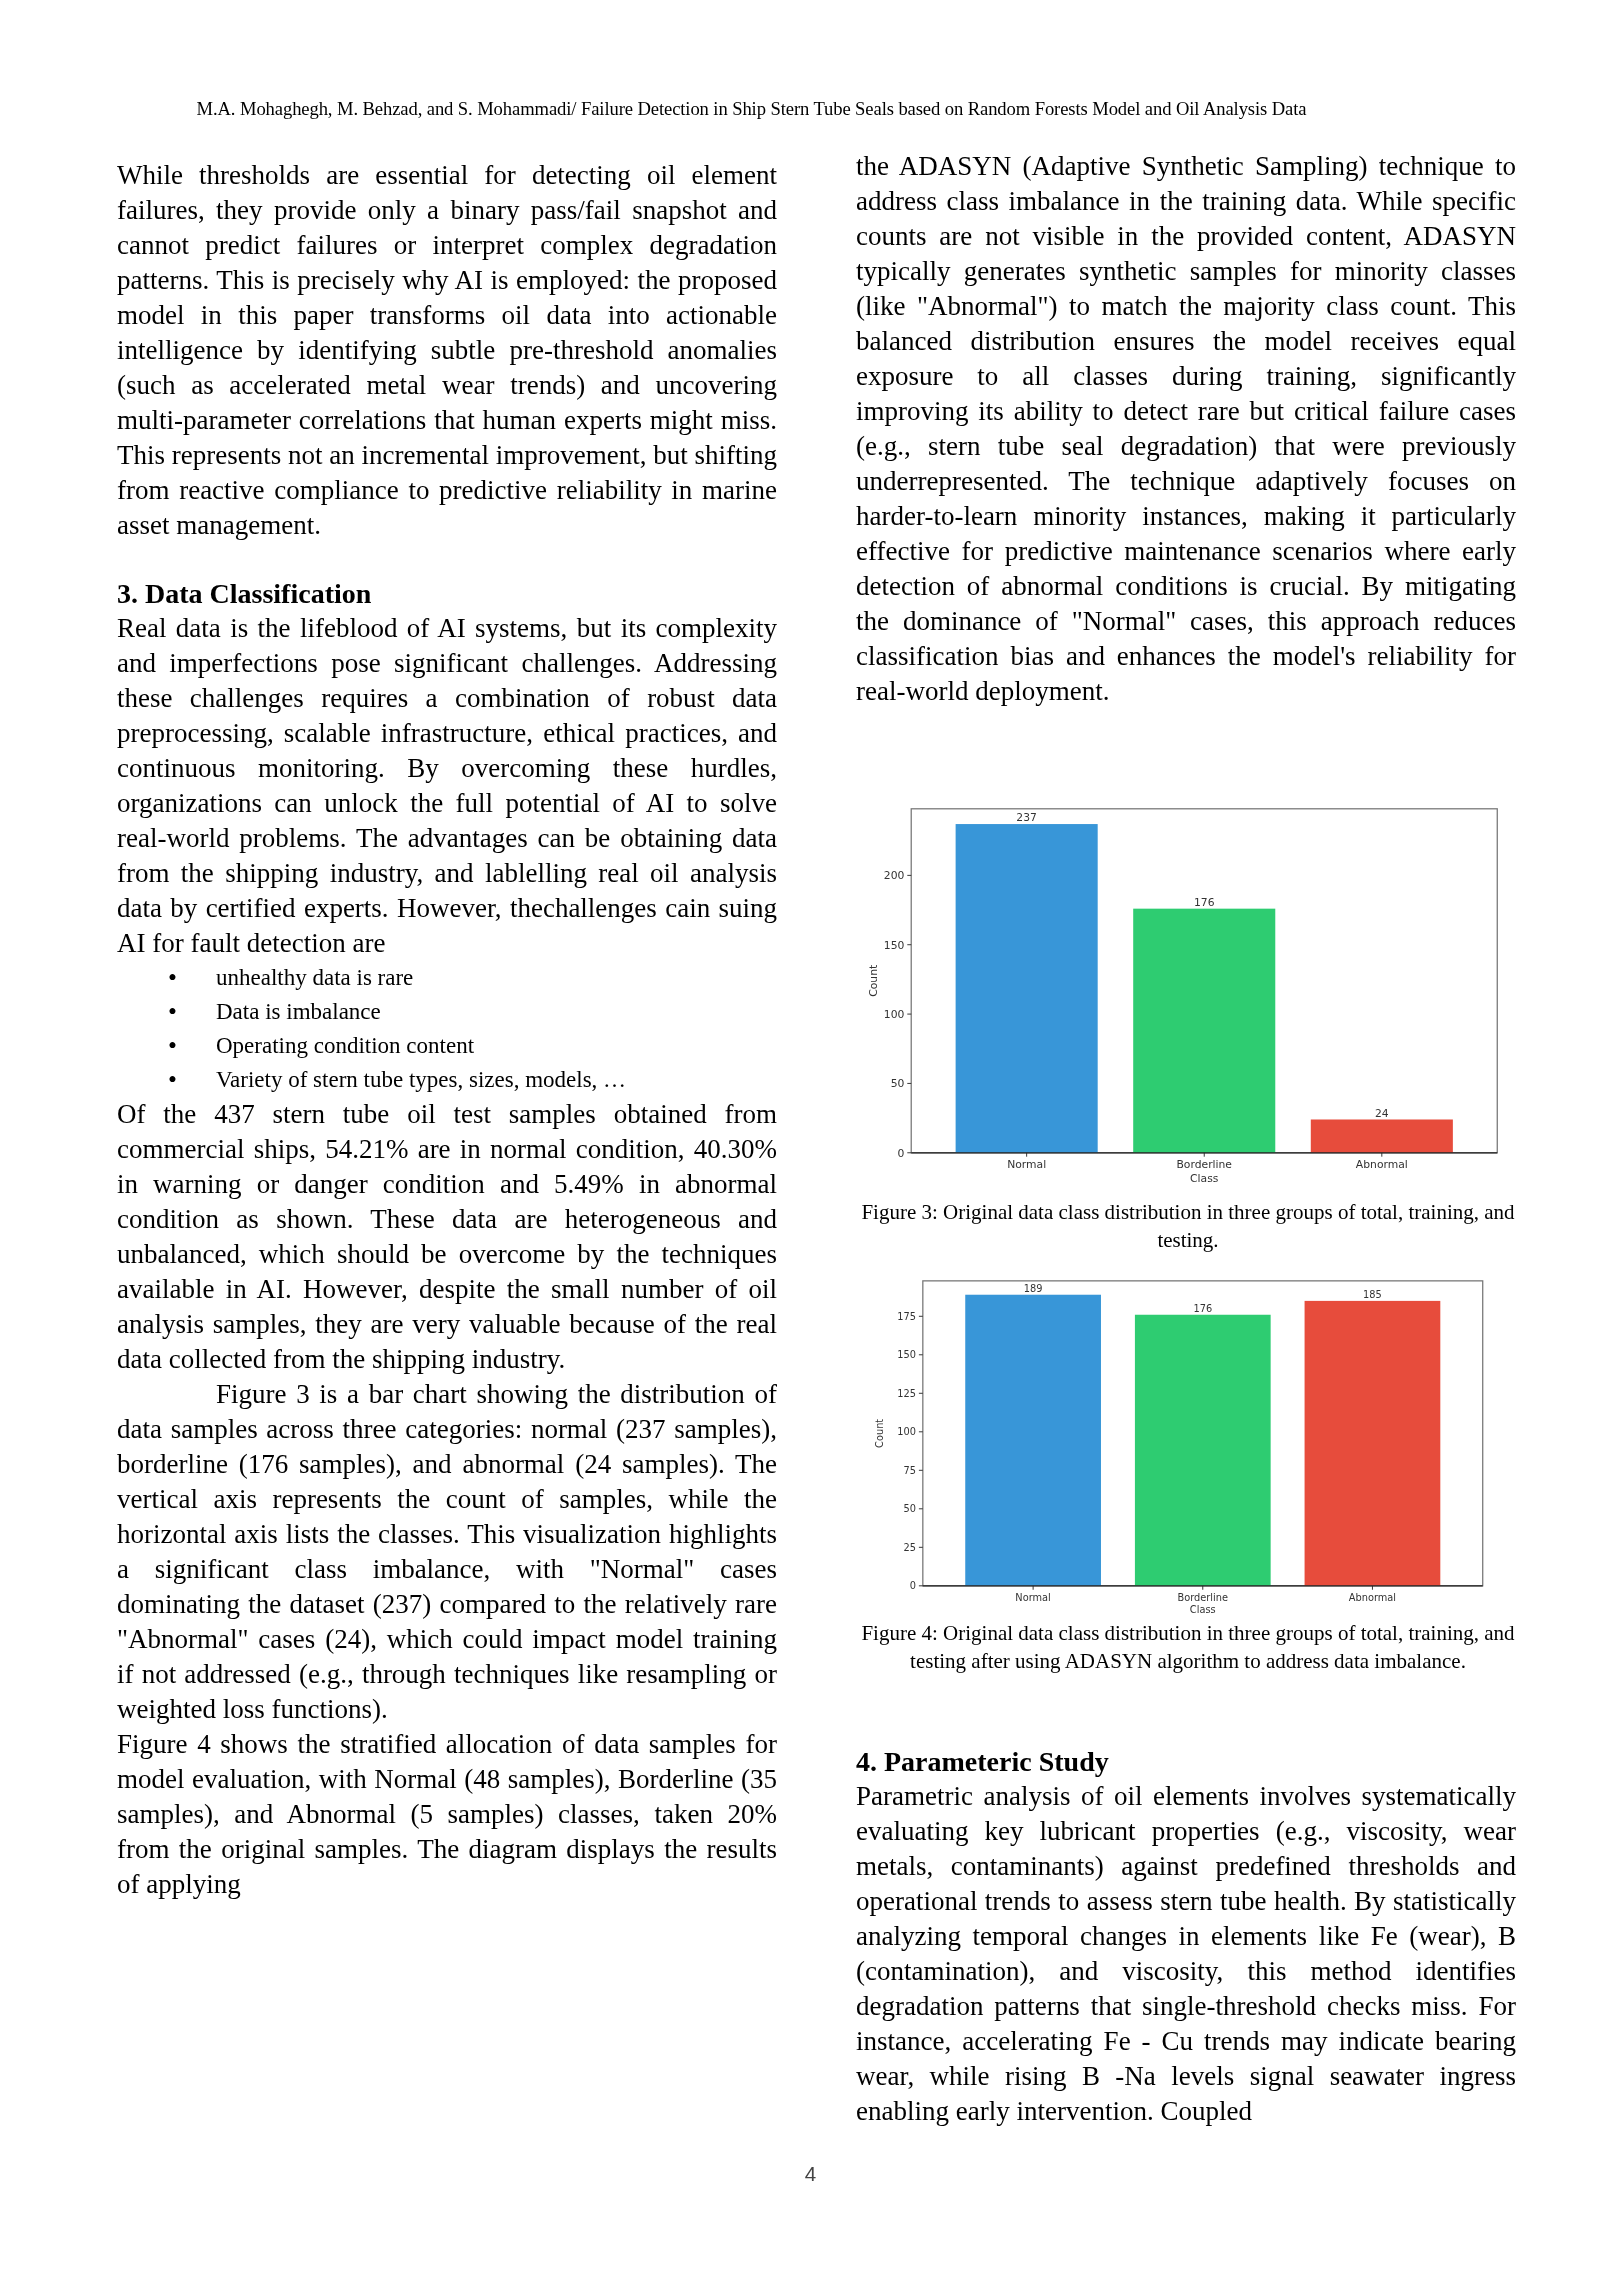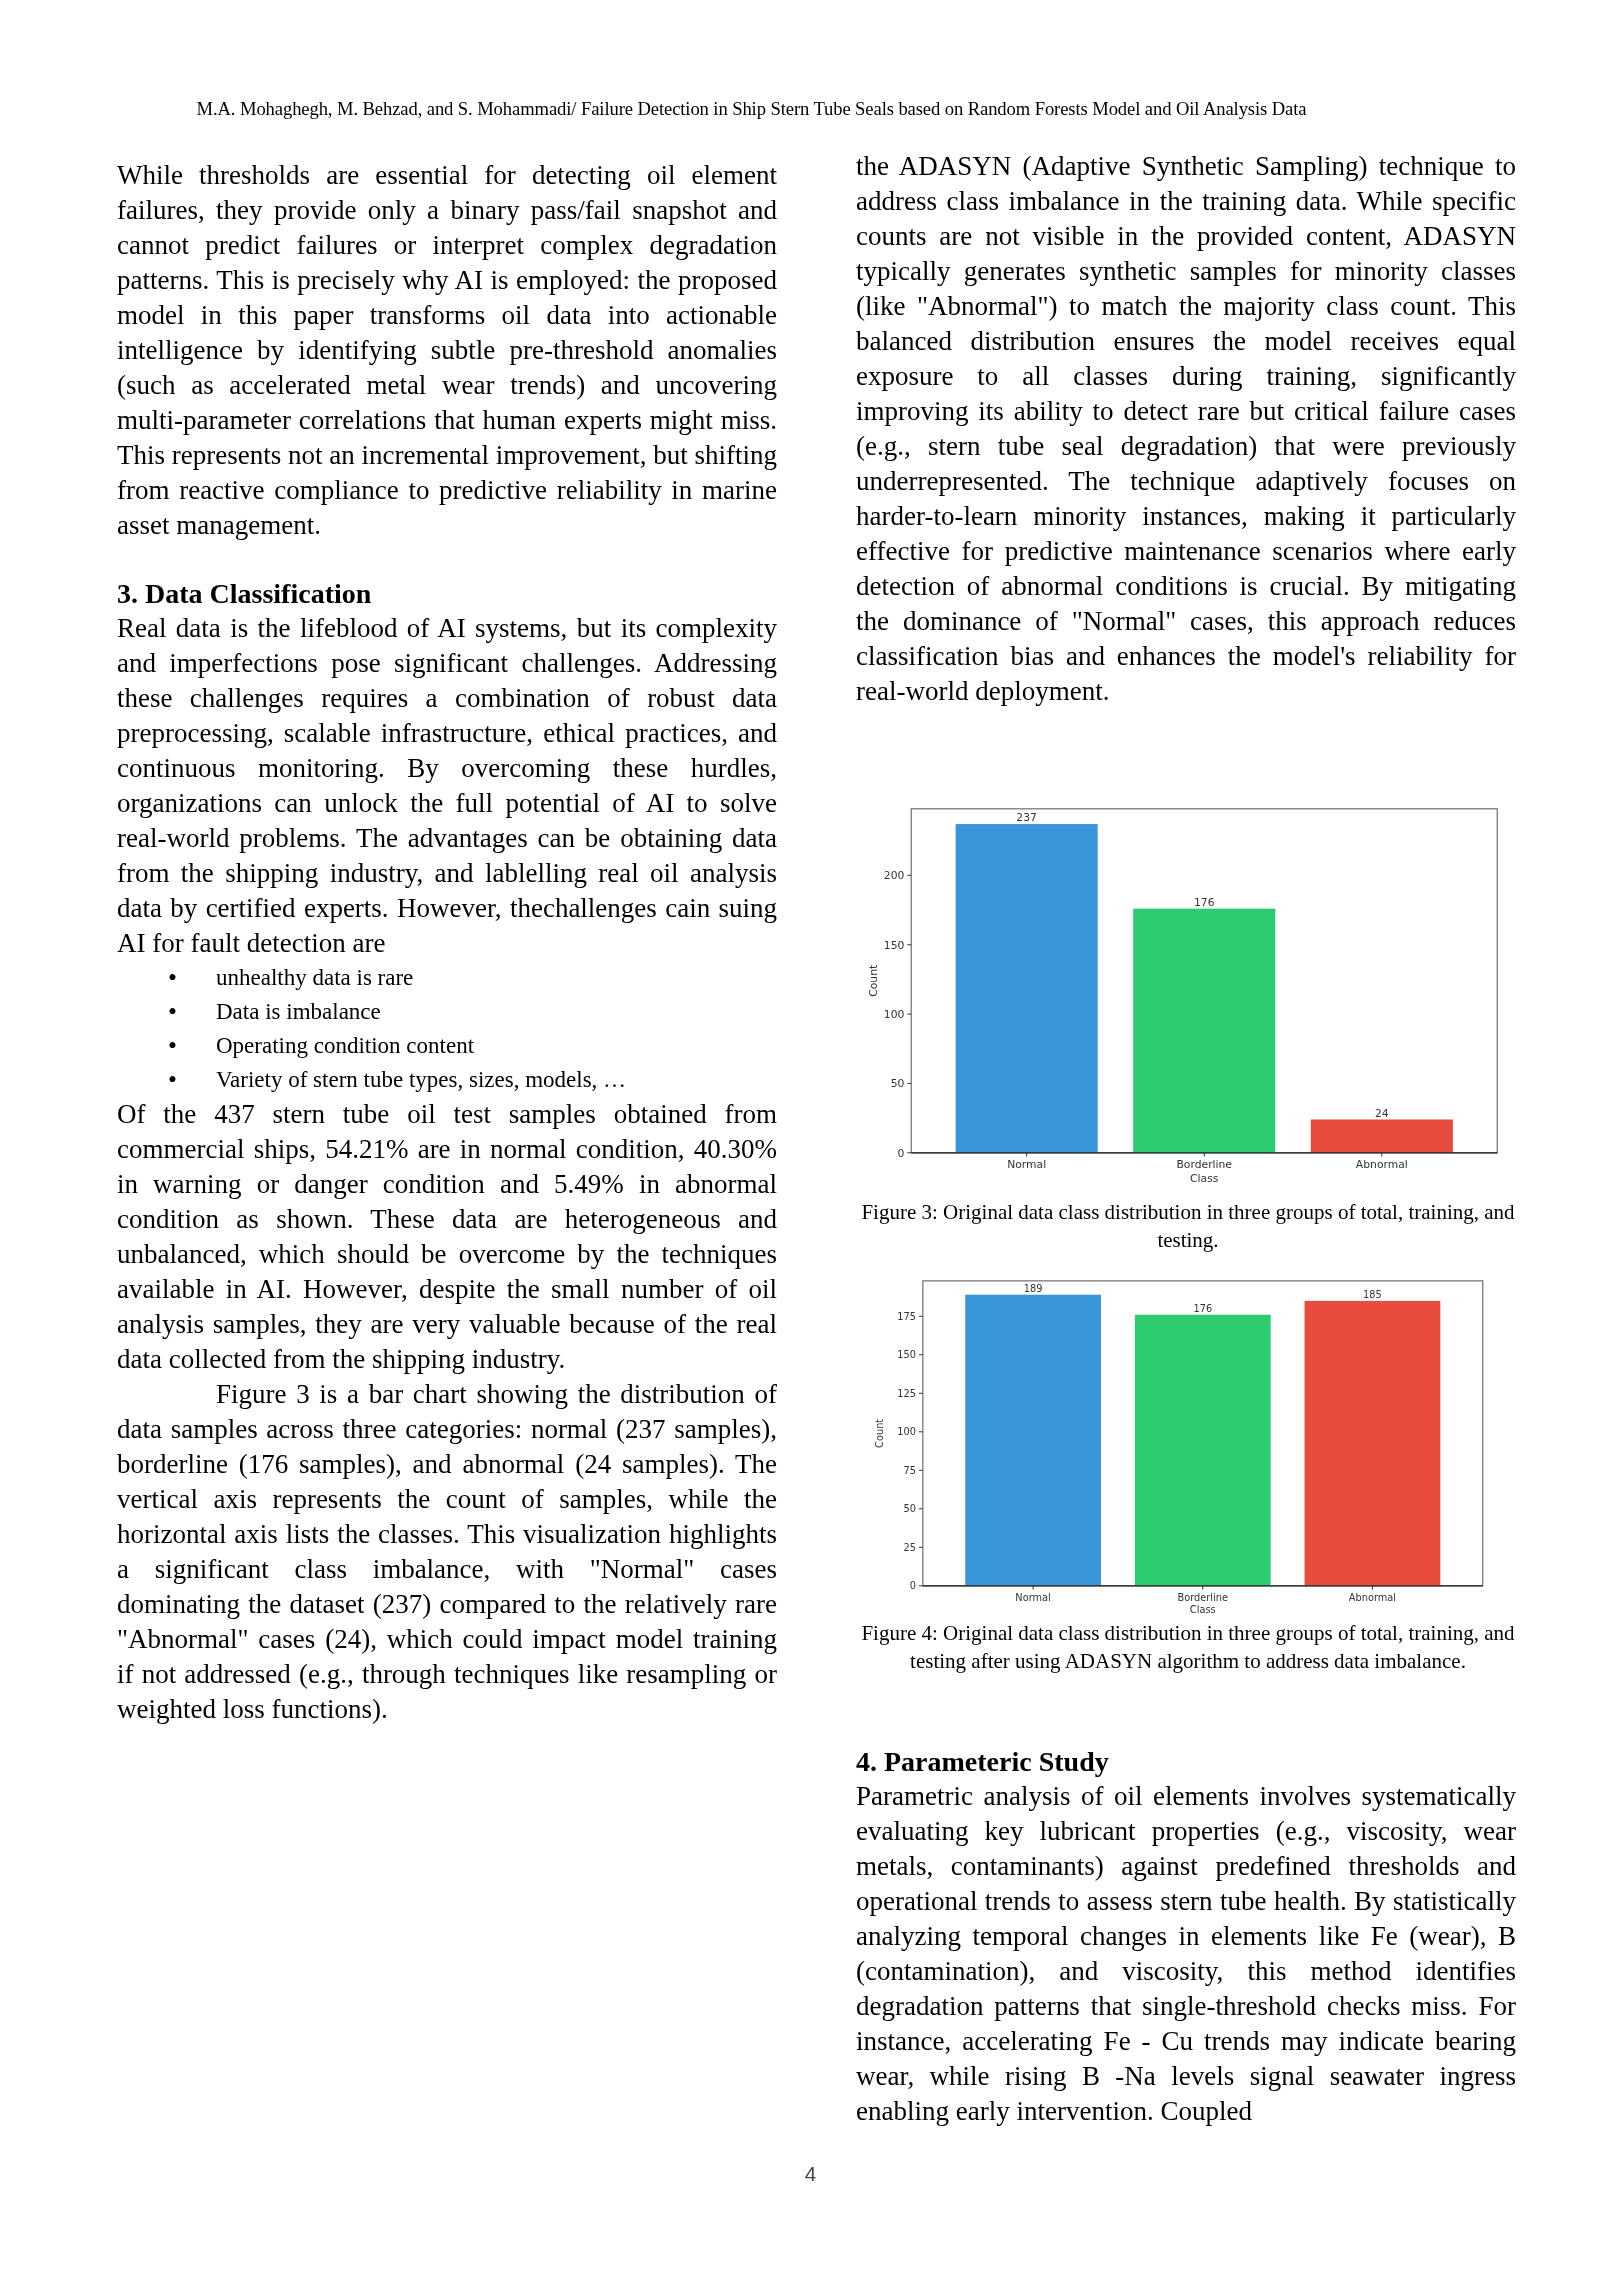--- a/index.html
+++ b/index.html
@@ -35,20 +35,21 @@
   <h2>3. Data Classification</h2>
   <p class="last">Real data is the lifeblood of AI systems, but its complexity and imperfections pose significant challenges. Addressing these challenges requires a combination of robust data preprocessing, scalable infrastructure, ethical practices, and continuous monitoring. By overcoming these hurdles, organizations can unlock the full potential of AI to solve real-world problems. The advantages can be obtaining data from the shipping industry, and lablelling real oil analysis data by certified experts. However, thechallenges cain suing AI for fault detection are</p>
   <ul class="bullets">
     <li>unhealthy data is rare</li>
     <li>Data is imbalance</li>
     <li>Operating condition content</li>
     <li>Variety of stern tube types, sizes, models, …</li>
   </ul>
   <p class="last">Of the 437 stern tube oil test samples obtained from commercial ships, 54.21% are in normal condition, 40.30% in warning or danger condition and 5.49% in abnormal condition as shown. These data are heterogeneous and unbalanced, which should be overcome by the techniques available in AI. However, despite the small number of oil analysis samples, they are very valuable because of the real data collected from the shipping industry.</p>
   <p class="last indent">Figure 3 is a bar chart showing the distribution of data samples across three categories: normal (237 samples), borderline (176 samples), and abnormal (24 samples). The vertical axis represents the count of samples, while the horizontal axis lists the classes. This visualization highlights a significant class imbalance, with "Normal" cases dominating the dataset (237) compared to the relatively rare "Abnormal" cases (24), which could impact model training if not addressed (e.g., through techniques like resampling or weighted loss functions).</p>
+  <p>Figure 4 shows the stratified allocation of data samples for model evaluation, with Normal (48 samples), Borderline (35 samples), and Abnormal (5 samples) classes, taken 20% from the original samples. The diagram displays the results of applying</p>
 </div>
 
 <div class="col col-right">
   <p class="last">the ADASYN (Adaptive Synthetic Sampling) technique to address class imbalance in the training data. While specific counts are not visible in the provided content, ADASYN typically generates synthetic samples for minority classes (like "Abnormal") to match the majority class count. This balanced distribution ensures the model receives equal exposure to all classes during training, significantly improving its ability to detect rare but critical failure cases (e.g., stern tube seal degradation) that were previously underrepresented. The technique adaptively focuses on harder-to-learn minority instances, making it particularly effective for predictive maintenance scenarios where early detection of abnormal conditions is crucial. By mitigating the dominance of "Normal" cases, this approach reduces classification bias and enhances the model's reliability for real-world deployment.</p>
 </div>
 
 <svg class="figure" id="fig3" style="left:863px; top:799px;" width="657" height="392" viewBox="0 0 670 400">
     <rect x="49" y="10" width="598" height="351" fill="none" stroke="#777" stroke-width="1.3"></rect>
     <rect x="94.30303030303033" y="25.56854838709677" width="144.96969696969697" height="335.43145161290323" fill="#3896d8"></rect>
     <text x="166.7878787878788" y="22.56854838709677" text-anchor="middle" font-size="11" fill="#333">237</text>

